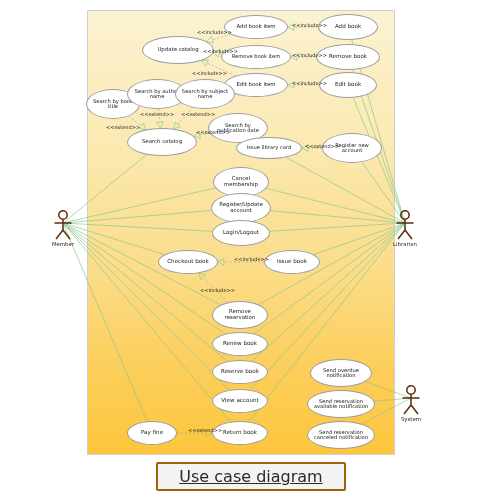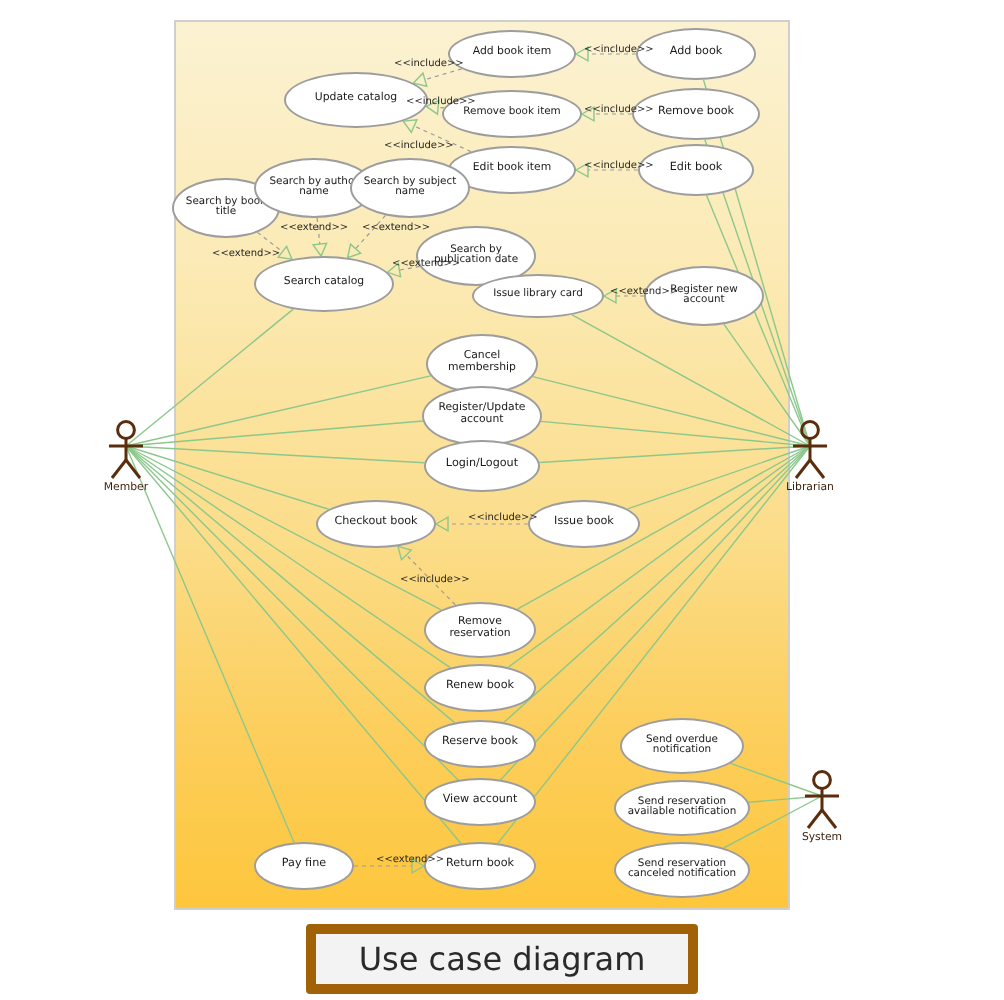--- a/index.html
+++ b/index.html
@@ -10,22 +10,22 @@
     border:1px solid #cfcfcf;box-sizing:border-box;}
   #svgmain{position:absolute;left:0;top:0;width:502px;height:500px;overflow:visible;}
   .uc{position:absolute;background:#ffffff;border:1px solid #9d9d9d;border-radius:50%;
     display:flex;align-items:center;justify-content:center;text-align:center;
     color:#1a1a1a;line-height:1.05;box-sizing:border-box;padding:1px 2px;}
   .uc span{display:block;}
   .actor{position:absolute;display:flex;flex-direction:column;align-items:center;}
   .actor .nm{color:#3a1d0b;margin-top:1px;white-space:nowrap;}
   .stereo{position:absolute;color:#242424;white-space:nowrap;background:transparent;}
   #caption{position:absolute;left:0;top:462px;width:502px;text-align:center;}
-  #caption span{display:inline-block;background:#f3f3f3;border:5px solid #a16207;
-    color:#2a2a2a;padding:3px 21px;border-radius:2px;}
+  #caption span{display:inline-block;background:#f3f3f3;border:2px solid #a16207;
+    color:#2a2a2a;padding:3px 21px;border-radius:2px;text-decoration:underline;}
 </style>
 </head>
 <body>
 
 <div id="stage">
 
   <div id="boundary"></div>
 
   <svg id="svgmain" viewBox="0 0 502 500" xmlns="http://www.w3.org/2000/svg">
     <g id="assoc-layer">

